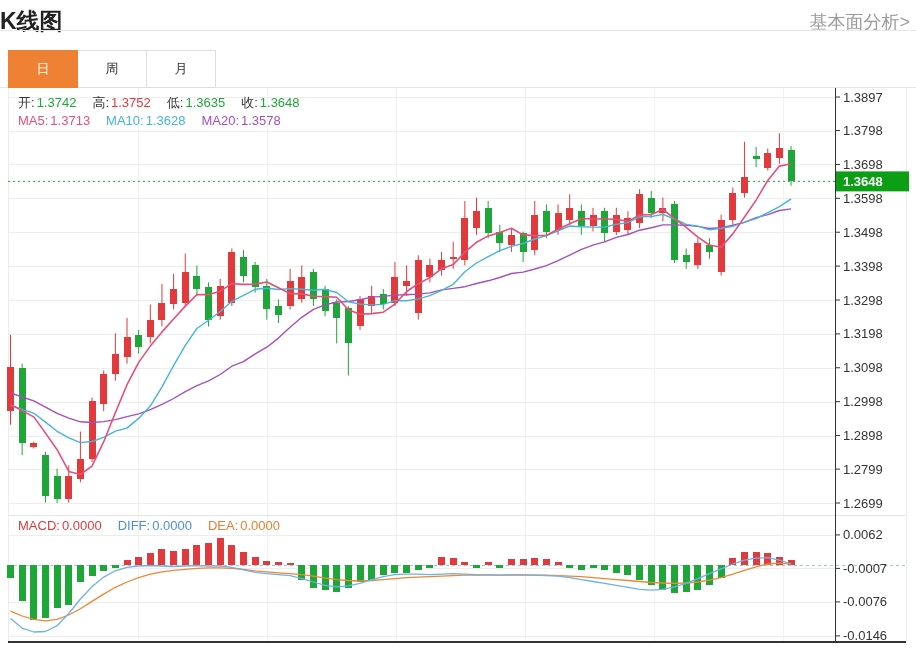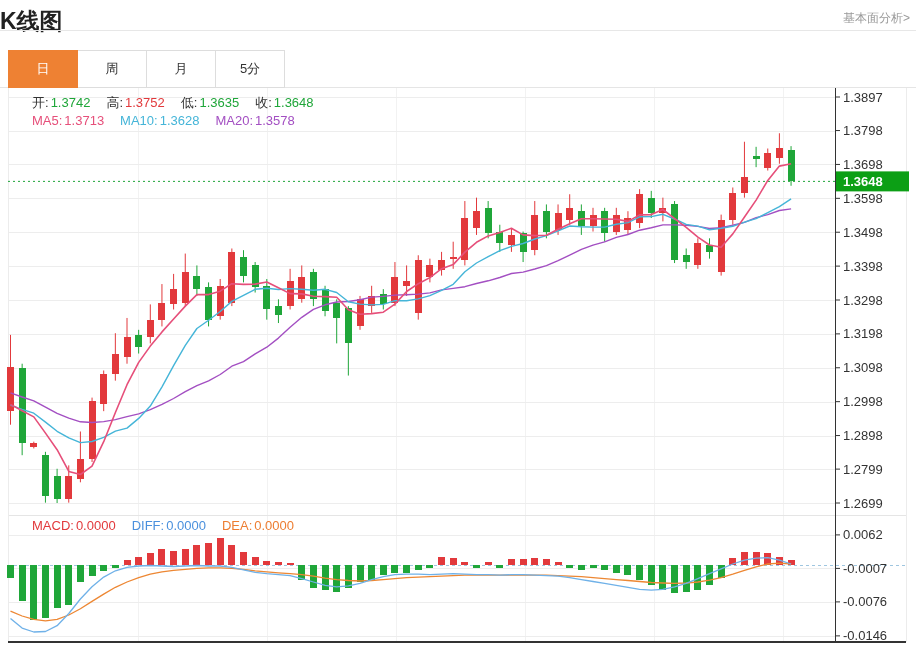--- a/index.html
+++ b/index.html
@@ -1,44 +1,43 @@
 <!DOCTYPE html>
 <html><head>
 <meta charset="utf-8">
 <style>
   html,body{margin:0;padding:0;background:#fff;}
   body{font-family:"Liberation Sans","DejaVu Sans",sans-serif;}
   #app{position:relative;width:916px;height:648px;background:#fff;overflow:hidden;}
   .page-title{position:absolute;left:0;top:6px;font-size:23px;font-weight:bold;color:#222;}
-  .fund-link{position:absolute;right:6px;top:10px;font-size:12px;color:#999;text-decoration:none;cursor:pointer;}
+  .fund-link{position:absolute;right:6px;top:10px;font-size:18px;color:#999;text-decoration:none;cursor:pointer;}
   .hdr-divider{position:absolute;left:0;top:30px;width:916px;height:1px;background:#e7e7e7;}
   .tabs{position:absolute;left:8px;top:50px;display:flex;z-index:3;}
   .tab{box-sizing:border-box;width:70px;height:38px;line-height:36px;text-align:center;
        font-size:13px;color:#333;background:#fff;border:1px solid #ddd;margin-left:-1px;cursor:pointer;}
   .tab:first-child{margin-left:0;}
   .tab.active{color:#fff;z-index:2;}
   .tabs-divider{position:absolute;left:0;top:87px;width:916px;height:1px;background:#e5e5e5;}
   #chart-wrap{position:absolute;left:0;top:88px;width:916px;height:560px;}
-  .overlay{position:absolute;left:32px;font-size:13px;z-index:2;white-space:nowrap;}
+  .overlay{position:absolute;left:18px;font-size:13px;z-index:2;white-space:nowrap;}
   .overlay span{margin-right:6px;}
   .overlay .lbl-dark{color:#333;}
 </style>
 </head>
 <body>
 
 <div id="app">
   <div class="page-title">K线图</div>
   <a class="fund-link">基本面分析&gt;</a>
   <div class="hdr-divider"></div>
 
   <div class="tabs">
       <div class="tab active" style="background: rgb(238, 129, 51); border-color: rgb(238, 129, 51);">日</div>
       <div class="tab">周</div>
       <div class="tab">月</div>
-      <div class="tab">5分</div>
     </div>
   <div class="tabs-divider"></div>
 
   <div id="chart-wrap">
     <svg id="chart" width="916" height="560">
         <g>
           <line x1="138" y1="0" x2="138" y2="554" stroke="#f2f2f2" stroke-width="1" shape-rendering="crispEdges"></line>
           <line x1="267" y1="0" x2="267" y2="554" stroke="#f2f2f2" stroke-width="1" shape-rendering="crispEdges"></line>
           <line x1="396" y1="0" x2="396" y2="554" stroke="#f2f2f2" stroke-width="1" shape-rendering="crispEdges"></line>
           <line x1="525" y1="0" x2="525" y2="554" stroke="#f2f2f2" stroke-width="1" shape-rendering="crispEdges"></line>

